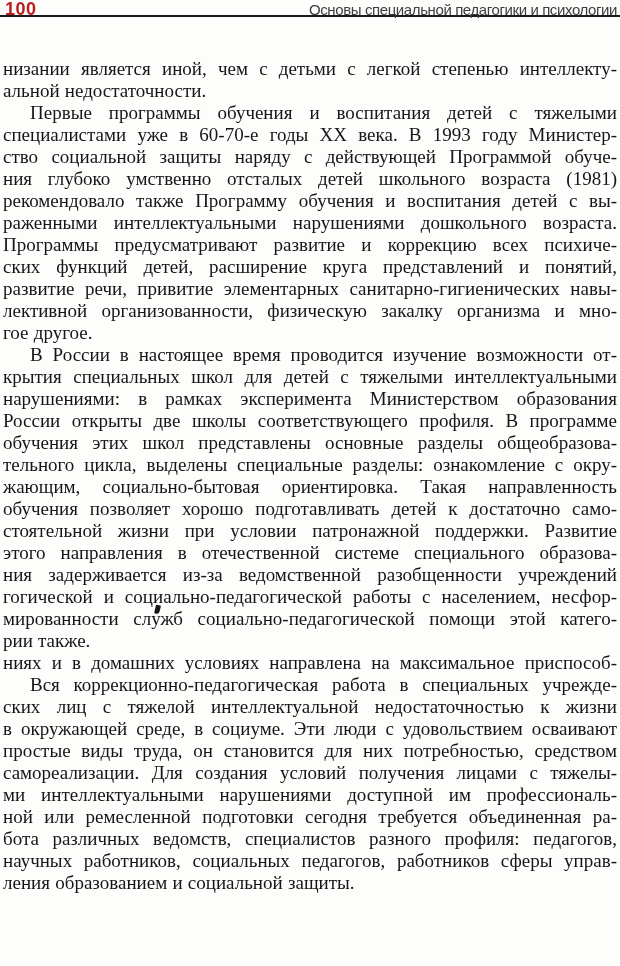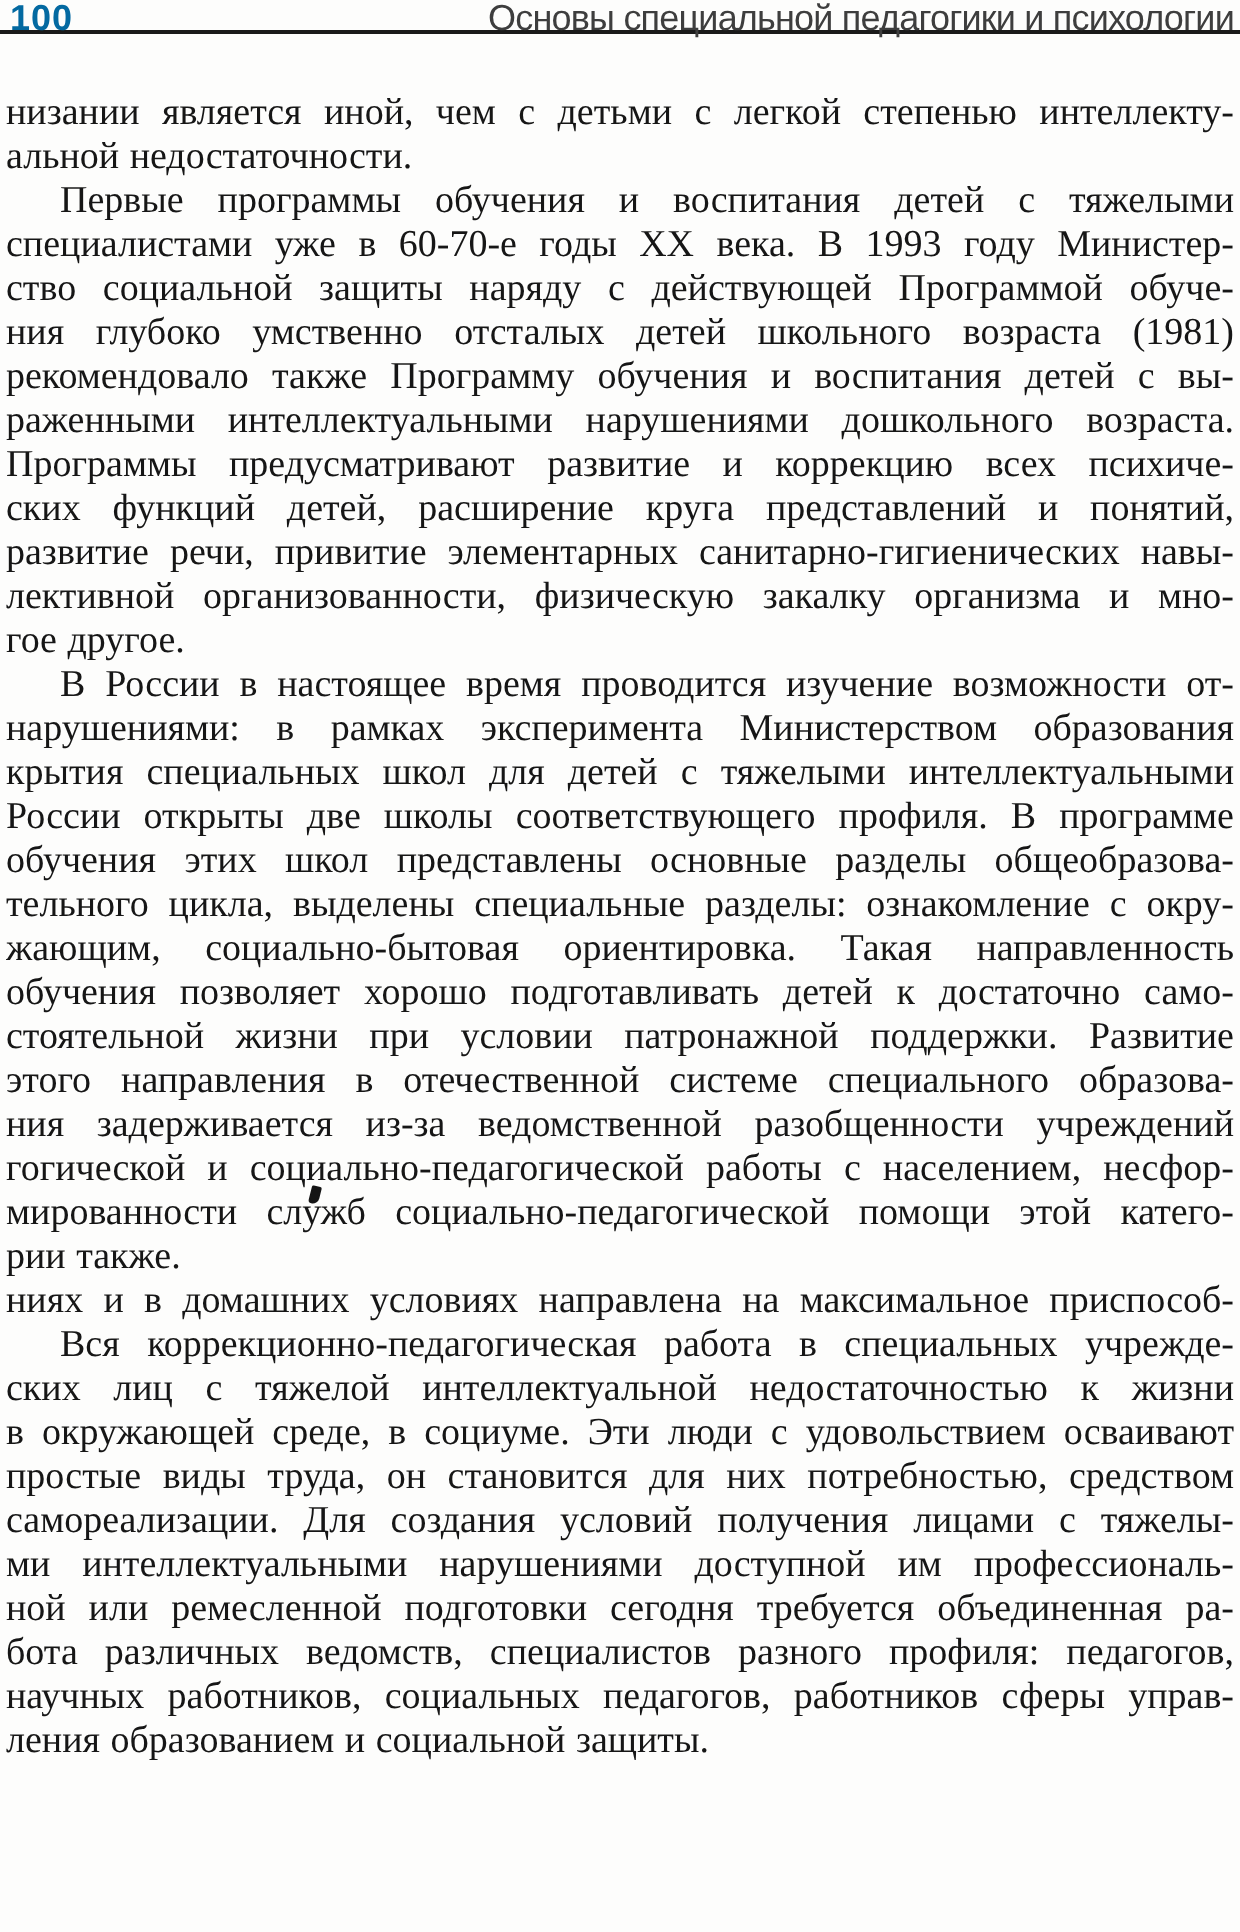--- a/index.html
+++ b/index.html
@@ -23,36 +23,36 @@
     display: flex;
     justify-content: space-between;
     align-items: flex-end;
   }
   .page-number {
     font-family: "Liberation Sans", sans-serif;
     font-weight: bold;
     font-size: 18px;
     line-height: 13px;
     letter-spacing: 0.5px;
-    color: #0369a1;
+    color: #b91c1c;
     transform: translateY(1px);
   }
   .running-title {
     font-family: "Liberation Sans", sans-serif;
-    font-size: 18px;
+    font-size: 15px;
     line-height: 13px;
     letter-spacing: -0.4px;
     color: #3e3e3e;
     transform: translateY(1px);
     white-space: nowrap;
   }
   
   .page-body {
     position: absolute;
-    top: 46px;
+    top: 58px;
     left: 3px;
     right: 3px;
     font-family: Liberation Serif, serif;
   }
   .paragraph { margin: 0; }
   .line {
     font-size: 19px;
     line-height: 22px;
     height: 22px;
     overflow: hidden;
@@ -98,22 +98,22 @@
         <div class="line">рекомендовало также Программу обучения и воспитания детей с вы-</div>
         <div class="line">раженными интеллектуальными нарушениями дошкольного возраста.</div>
         <div class="line">Программы предусматривают развитие и коррекцию всех психиче-</div>
         <div class="line">ских функций детей, расширение круга представлений и понятий,</div>
         <div class="line">развитие речи, привитие элементарных санитарно-гигиенических навы-</div>
         <div class="line">лективной организованности, физическую закалку организма и мно-</div>
         <div class="line last">гое другое.</div>
       </div>
       <div class="paragraph">
         <div class="line indent">В России в настоящее время проводится изучение возможности от-</div>
+        <div class="line">крытия специальных школ для детей с тяжелыми интеллектуальными</div>
         <div class="line">нарушениями: в рамках эксперимента Министерством образования</div>
-        <div class="line">крытия специальных школ для детей с тяжелыми интеллектуальными</div>
         <div class="line">России открыты две школы соответствующего профиля. В программе</div>
         <div class="line">обучения этих школ представлены основные разделы общеобразова-</div>
         <div class="line">тельного цикла, выделены специальные разделы: ознакомление с окру-</div>
         <div class="line">жающим, социально-бытовая ориентировка. Такая направленность</div>
         <div class="line">обучения позволяет хорошо подготавливать детей к достаточно само-</div>
         <div class="line">стоятельной жизни при условии патронажной поддержки. Развитие</div>
         <div class="line">этого направления в отечественной системе специального образова-</div>
         <div class="line">ния задерживается из-за ведомственной разобщенности учреждений</div>
         <div class="line">гогической и социально-педагогической работы с населением, несфор-</div>
         <div class="line">мированности служб социально-педагогической помощи этой катего-</div>

